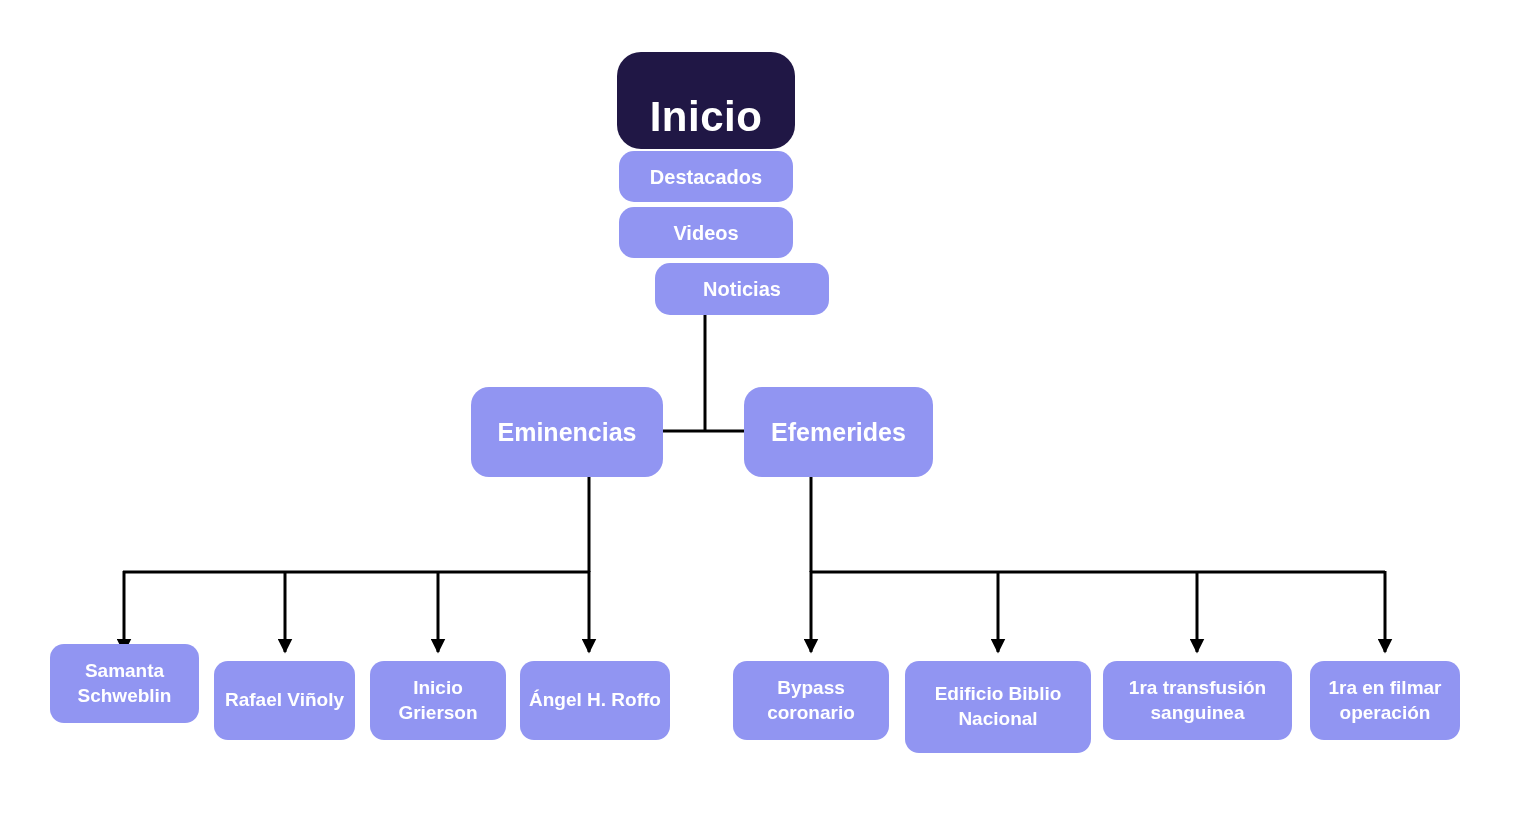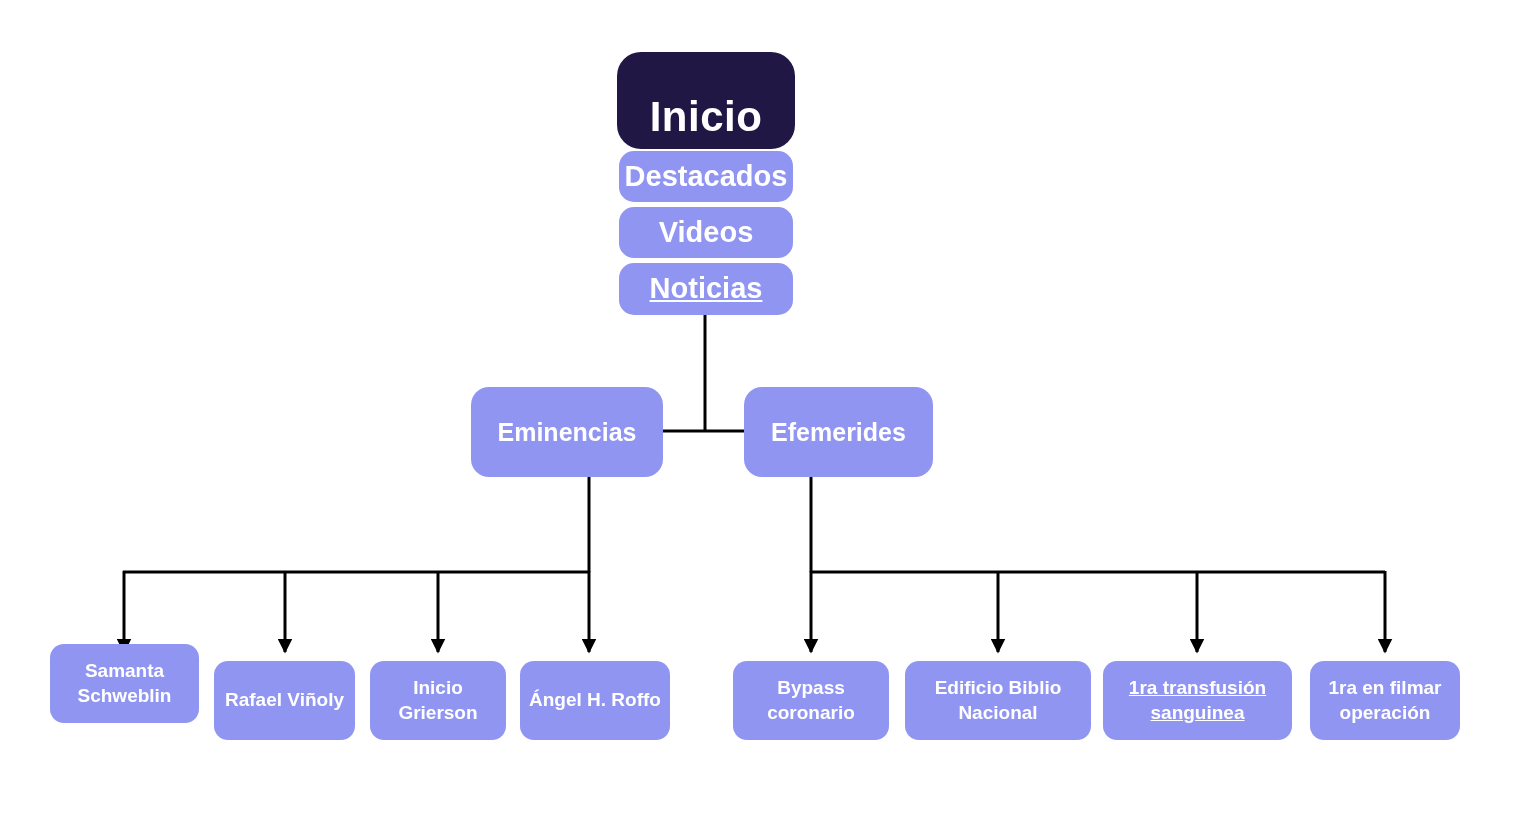--- a/index.html
+++ b/index.html
@@ -27,21 +27,21 @@
   }
   .node-root{
     background:var(--root-bg);
     border-radius:24px;
     font-size:42px;
     letter-spacing:0.5px;
     align-items:flex-end;
   }
   .node-menu{
     border-radius:15px;
-    font-size:29px;
+    font-size:20px;
     font-weight:bold;
   }
   .node-branch{
     border-radius:18px;
     font-size:25px;
   }
   .node-leaf{
     border-radius:14px;
     font-size:19px;
   }
@@ -84,21 +84,21 @@
   <div class="node node-root" style="left:617px;top:52px;width:178px;height:97px;">
     <span>Inicio</span>
   </div>
 
   <div class="node node-menu" style="left:619px;top:151px;width:174px;height:51px;">
     <span>Destacados</span>
   </div>
   <div class="node node-menu" style="left:619px;top:207px;width:174px;height:51px;">
     <span>Videos</span>
   </div>
-  <div class="node node-menu" style="left:619px;top:263px;width:174px;height:52px;text-decoration:underline;">
+  <div class="node node-menu" style="left:655px;top:263px;width:174px;height:52px;">
     <span>Noticias</span>
   </div>
 
   <div class="node node-branch" style="left:744px;top:387px;width:189px;height:90px;">
     <span>Efemerides</span>
   </div>
   <div class="node node-branch" style="left:471px;top:387px;width:192px;height:90px;">
     <span>Eminencias</span>
   </div>
 
@@ -111,23 +111,23 @@
   <div class="node node-leaf" style="left:370px;top:661px;width:136px;height:79px;">
     <span>Inicio Grierson</span>
   </div>
   <div class="node node-leaf" style="left:520px;top:661px;width:150px;height:79px;">
     <span>Ángel H. Roffo</span>
   </div>
 
   <div class="node node-leaf" style="left:733px;top:661px;width:156px;height:79px;">
     <span>Bypass coronario</span>
   </div>
-  <div class="node node-leaf" style="left:905px;top:661px;width:186px;height:79px;">
+  <div class="node node-leaf" style="left:905px;top:661px;width:186px;height:92px;">
     <span>Edificio Biblio Nacional</span>
   </div>
-  <div class="node node-leaf" style="left:1103px;top:661px;width:189px;height:79px;text-decoration:underline;">
+  <div class="node node-leaf" style="left:1103px;top:661px;width:189px;height:79px;">
     <span>1ra transfusión sanguinea</span>
   </div>
   <div class="node node-leaf" style="left:1310px;top:661px;width:150px;height:79px;">
     <span>1ra en filmar operación</span>
   </div>
 
 </div>
 
 </body></html>

